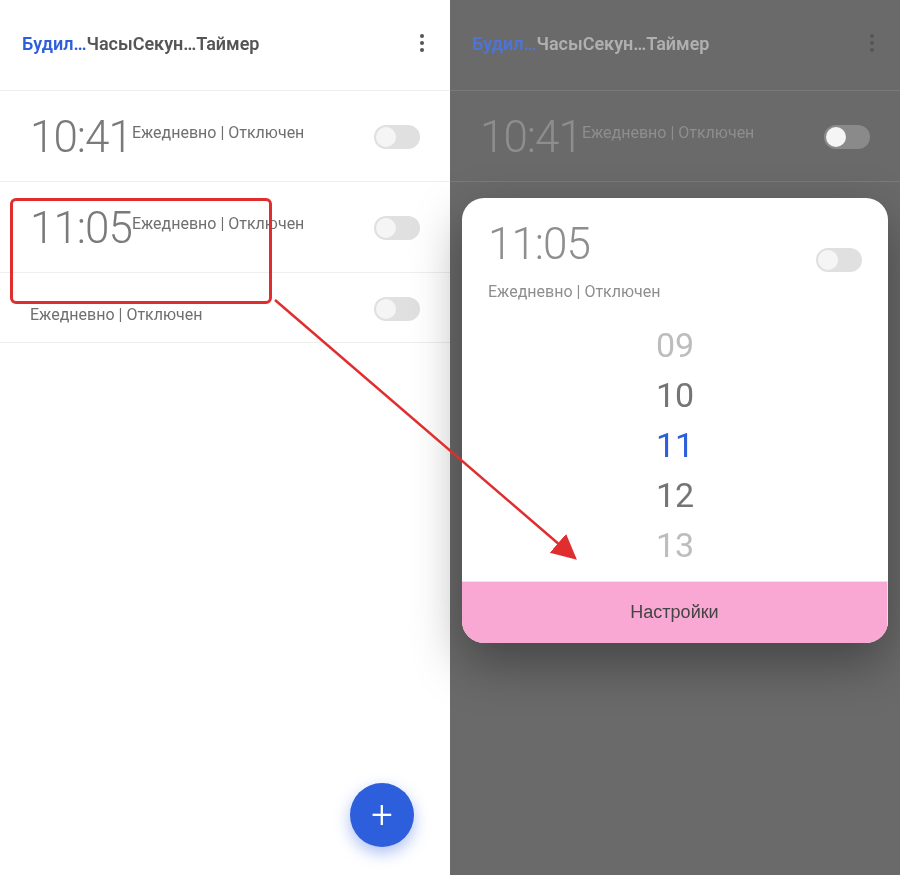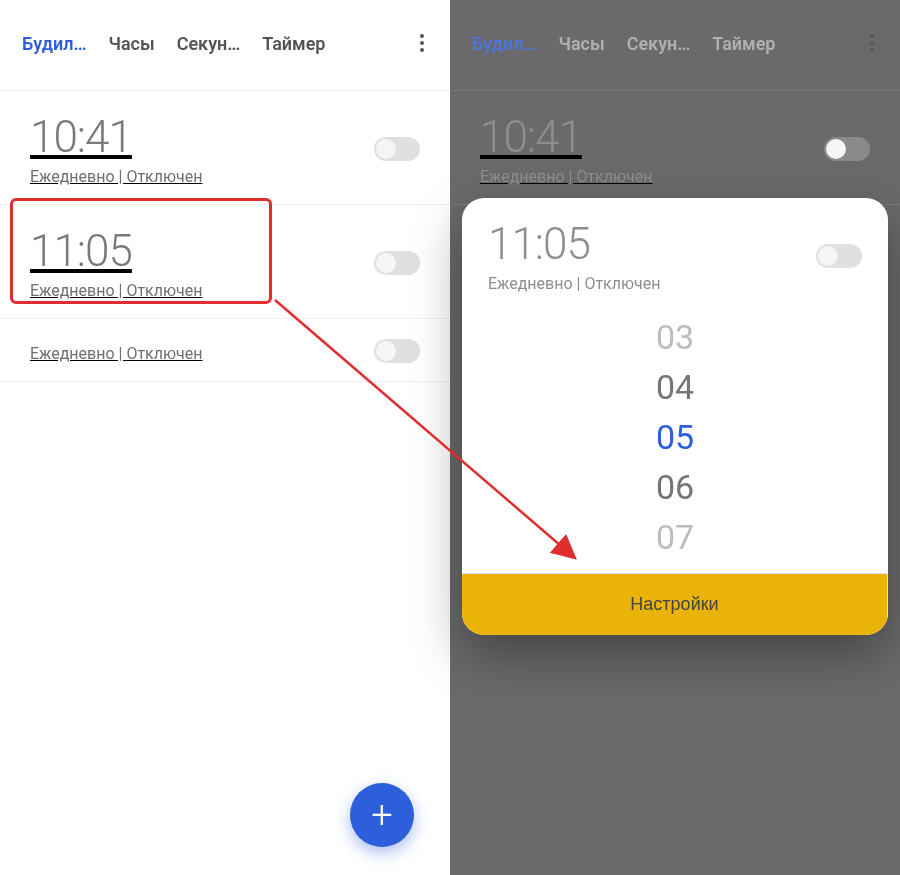--- a/index.html
+++ b/index.html
@@ -8,46 +8,46 @@
     font-family: -apple-system, BlinkMacSystemFont, "Segoe UI", Roboto, Arial, sans-serif;
     background: #fff;
     position: relative;
     overflow: hidden;
   }
   .split { display: flex; width: 100%; height: 100%; }
   .pane { width: 450px; height: 100%; position: relative; }
   .pane.right { background: #6a6a6a; }
 
   .tabs {
-    display: flex; align-items: center; gap: 22px;
+    display: flex; align-items: center; 
     padding: 28px 22px 14px 22px;
     font-size: 18px; font-weight: 600; color: #555;
   }
   .tabs .tab.active { color: #2d5edb; }
   .tabs .spacer { flex: 1; }
   .tabs .more {
     display: flex; flex-direction: column; gap: 3px;
     padding: 6px 4px; cursor: pointer;
   }
   .tabs .more span {
     width: 4px; height: 4px; border-radius: 50%; background: #555;
   }
 
   .alarm-list { padding: 0 0 0 0; }
   .alarm-row {
     padding: 20px 30px 18px 30px;
     border-bottom: 1px solid #eee;
     display: flex; align-items: center; justify-content: space-between;
   }
   .alarm-row.first { border-top: 1px solid #eee; margin-top: 18px; }
-  .alarm-row .left { display: flex; flex-direction: column; text-decoration: underline; }
+  .alarm-row .left { display: flex; flex-direction: row; }
   .alarm-time {
     font-size: 44px; font-weight: 300; color: #7a7a7a; letter-spacing: -1px;
   }
-  .alarm-sub { font-size: 16px; color: #6f6f6f; margin-top: 4px; }
+  .alarm-sub { font-size: 16px; color: #6f6f6f; margin-top: 12px; }
   .toggle {
     width: 46px; height: 24px; border-radius: 24px; background: #e0e0e0;
     position: relative;
   }
   .toggle::after {
     content: ""; position: absolute; left: 2px; top: 2px;
     width: 20px; height: 20px; border-radius: 50%; background: #f5f5f5;
   }
 
   .highlight-box {
@@ -96,21 +96,21 @@
   }
   .picker-col .opt { color: #bdbdbd; }
   .picker-col .opt.near { color: #757575; }
   .picker-col .opt.selected { color: #2d5edb; font-weight: 400; }
 
   .sheet-actions {
     display: flex; border-top: 1px solid #e6e6e6;
   }
   .sheet-actions button {
     flex: 1; padding: 20px 0; font-size: 18px; color: #444;
-    background: #eab308; border: none; cursor: pointer;
+    background: #f9a8d4; border: none; cursor: pointer;
   }
   .sheet-actions button:first-child { border-right: 1px solid #e6e6e6; }
 
   svg.arrow {
     position: absolute; top: 0; left: 0; pointer-events: none; z-index: 20;
   }
 </style>
 </head>
 <body>
 
@@ -188,25 +188,25 @@
       <div class="sheet-header">
         <div class="left">
           <div class="alarm-time">11:05</div>
           <div class="alarm-sub">Ежедневно  |  Отключен</div>
         </div>
         <div class="toggle"></div>
       </div>
 
       <div class="picker">
         <div class="picker-col">
-          <div class="opt">03</div>
-          <div class="opt near">04</div>
-          <div class="opt selected">05</div>
-          <div class="opt near">06</div>
-          <div class="opt">07</div>
+          <div class="opt">09</div>
+          <div class="opt near">10</div>
+          <div class="opt selected">11</div>
+          <div class="opt near">12</div>
+          <div class="opt">13</div>
         </div>
       </div>
 
       <div class="sheet-actions">
         <button>Настройки</button>
       </div>
     </div>
   </div>
 </div>
 

